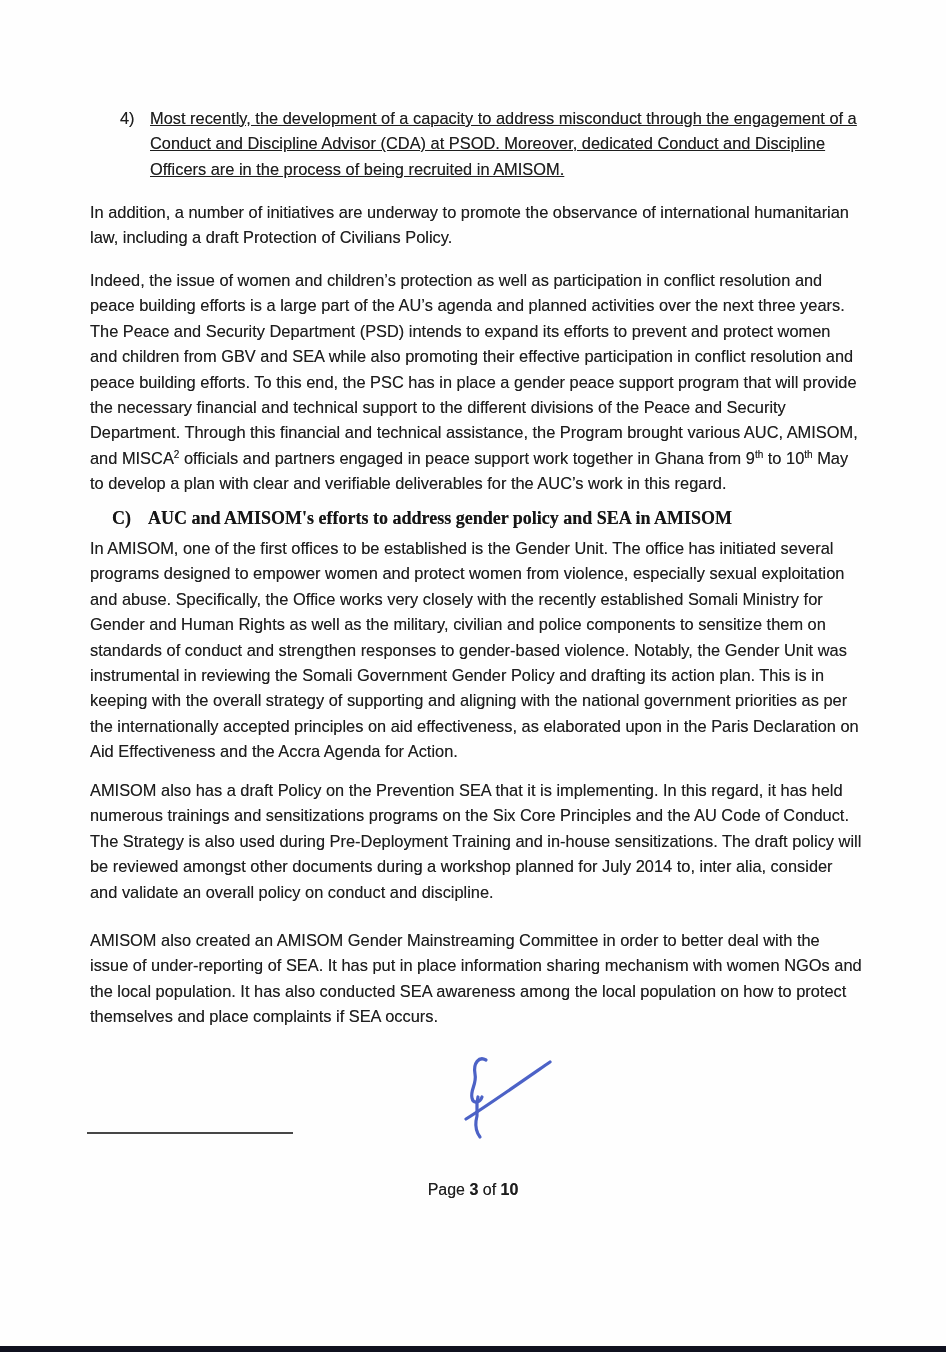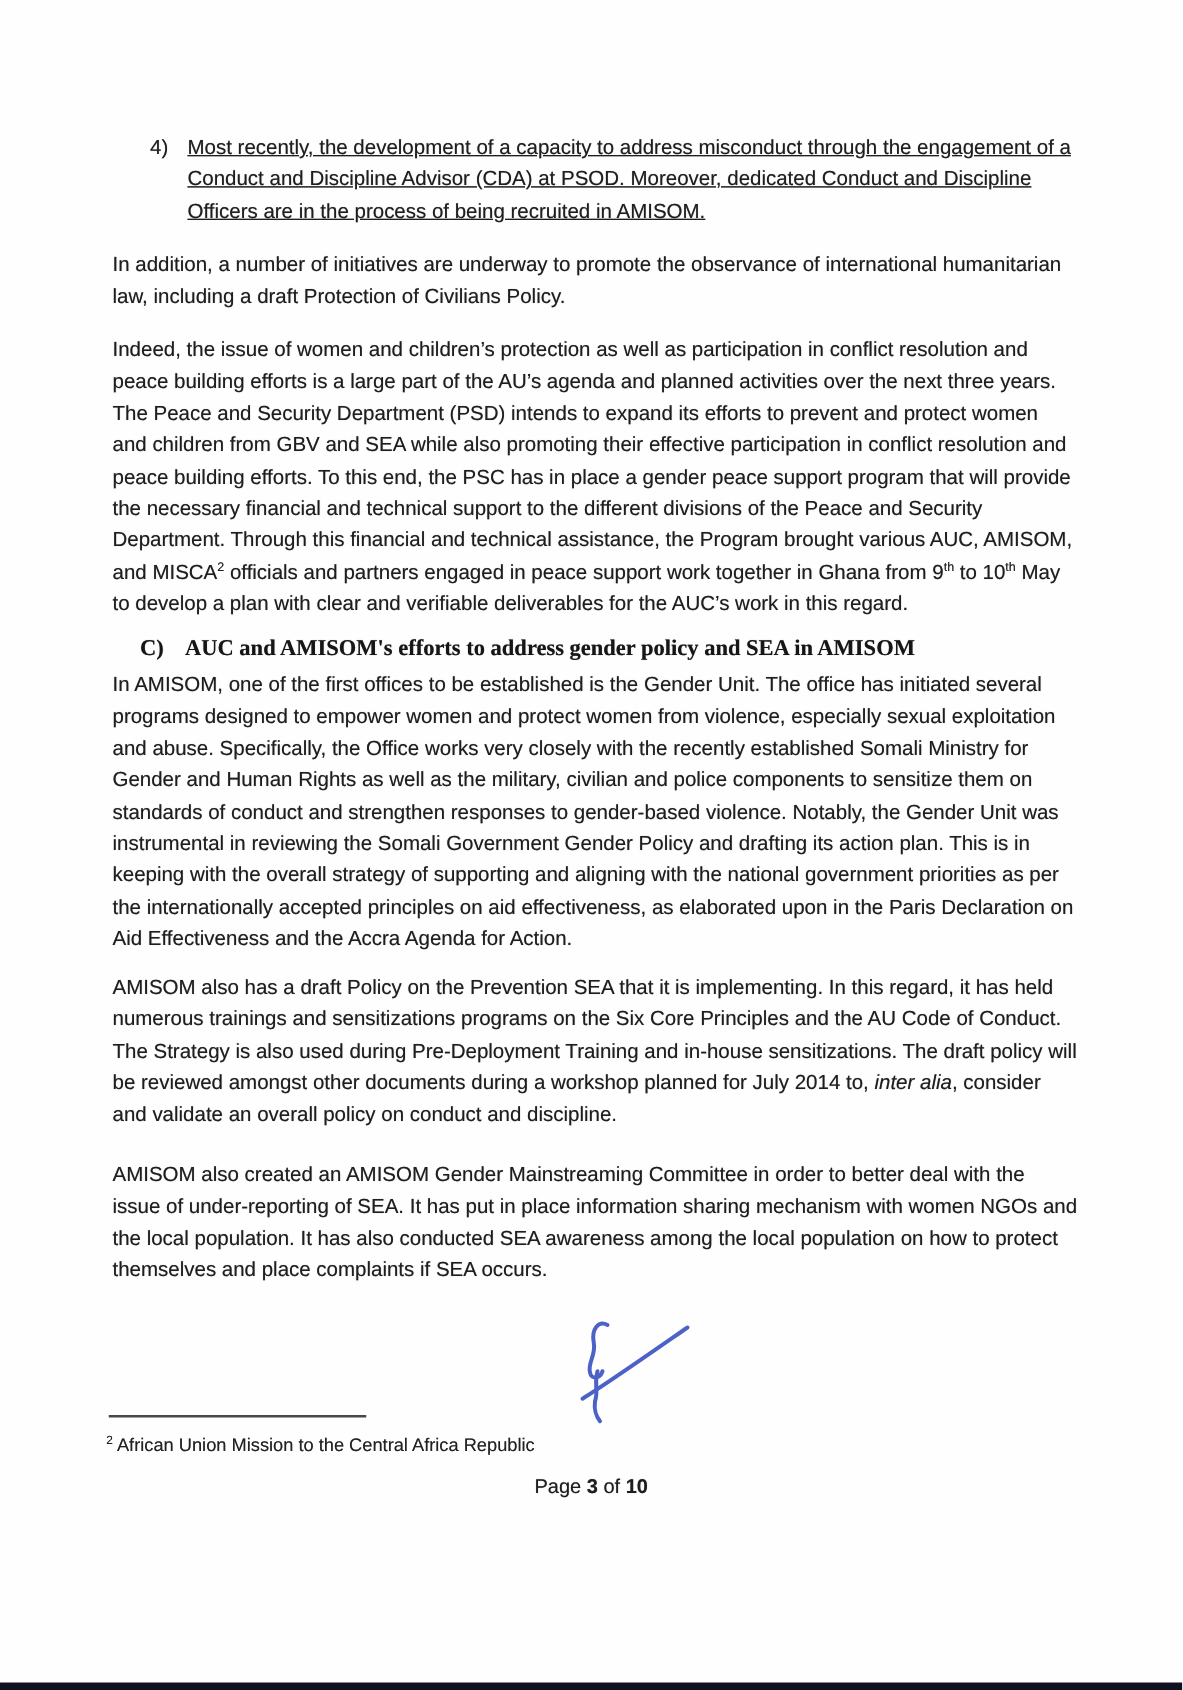--- a/index.html
+++ b/index.html
@@ -31,21 +31,21 @@
   .heading{
     position:absolute;
     font-family:"Liberation Serif","DejaVu Serif",serif;
     font-weight:bold;
     font-size:18px;
     color:#161616;
     text-shadow:0 0 0.6px rgba(10,10,10,0.6);
     display:flex;
   }
   .heading .hnum{flex:0 0 36px;}
-  .ital{font-style:italic;}
+  .ital{}
   .sig{position:absolute;left:462px;top:1050px;width:98px;height:94px;}
   .fn-rule{
     position:absolute;left:87px;top:1132px;width:206px;height:0;
     border-top:2.4px solid #474747;
   }
   .footnote{
     position:absolute;left:85px;top:1146px;
     font-size:14.6px;line-height:22px;color:#222;
     text-shadow:0 0 0.5px rgba(20,20,20,0.5);
   }
@@ -90,19 +90,18 @@
   <svg class="sig" viewBox="0 0 98 94">
     <g fill="none" stroke="#3d55c2" stroke-width="3.2" stroke-linecap="round" opacity="0.92">
       <path d="M24,10 C17,6 11,13 13,24 C15,34 8,40 10,48 C11,54 18,53 20,47"></path>
       <path d="M16,47 C13,58 17,62 14,71 C13,79 15,83 18,87"></path>
       <path d="M4,69 C22,58 62,30 88,12"></path>
     </g>
   </svg>
 
   <div class="fn-rule"></div>
 
-  <div class="footnote"><sup class="s">2</sup><span> African Union Mission to the Central Africa Republic</span></div>
 
   <div class="footer"><span>Page </span><span class="bold">3</span><span> of </span><span class="bold">10</span></div>
 
   <div class="bottom-bar"></div>
 
 </div>
 
 </body></html>

